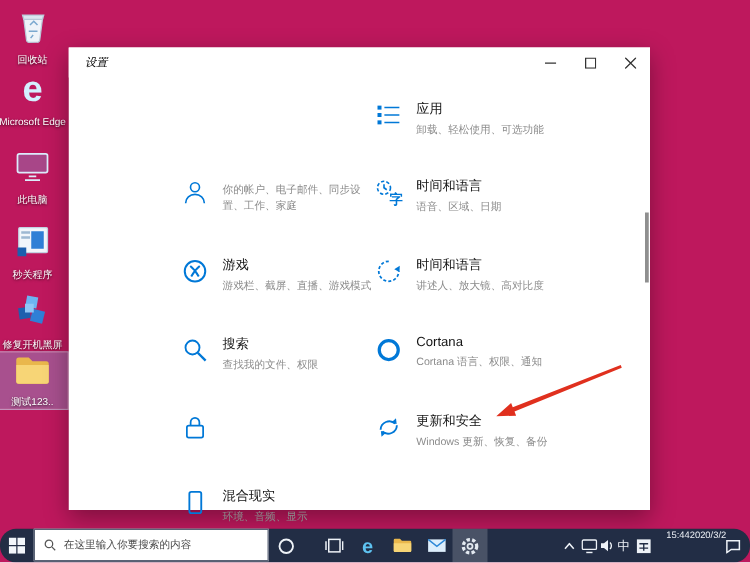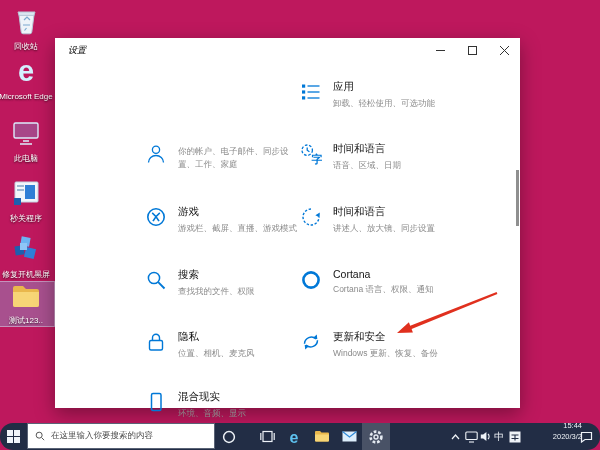--- a/index.html
+++ b/index.html
@@ -33,22 +33,22 @@
   
   .taskbar{position:absolute;left:0;bottom:0;width:600px;height:27px;background:#222d45;border-radius:13px;}
   .tb{position:absolute;top:0;height:27px;display:flex;align-items:center;justify-content:center;}
   .searchbox{position:absolute;left:27px;top:0;width:188px;height:26px;background:#fff;
     border:1px solid #5a6376;box-sizing:border-box;display:flex;align-items:center;gap:6px;
     padding-left:7px;}
   .searchbox span{font-size:8.5px;color:#4a4a4a;white-space:nowrap;overflow:hidden;}
   .tbbtn{width:26px;}
   .tbbtn.active{background:rgba(255,255,255,.18);}
   .ime{color:#eef2f7;font-size:10px;}
-  .clock{position:absolute;left:532px;top:0;width:50px;height:17px;display:flex;flex-direction:column;
-    align-items:flex-end;justify-content:center;color:#eef2f7;font-size:7.5px;line-height:1.35;}
+  .clock{position:absolute;left:532px;top:0;width:50px;height:17px;display:flex;
+    align-items:flex-start;justify-content:center;color:#eef2f7;font-size:7.5px;line-height:1.35;}
 
   
   .overlay{position:absolute;left:0;top:0;width:600px;height:450px;pointer-events:none;z-index:50;}
 </style>
 </head>
 <body>
 
 <div class="screen">
 
   <div class="dicon" style="top:6px">
@@ -173,21 +173,21 @@
         <div class="t-sub">游戏栏、截屏、直播、游戏模式</div>
       </div>
     </div>
     <div class="tile c2" style="left:245px;top:167px">
       <svg class="cicon" viewBox="0 0 22 22" fill="none" stroke="#0078d7" stroke-width="1.4">
         <path d="M11 3 a8 8 0 1 0 8 8" stroke-dasharray="2.4 1.7"></path>
         <path d="M19.8 6.5 l-0.2 5 -4.2-2.2z" fill="#0078d7" stroke="none"></path>
       </svg>
       <div class="ttext">
         <div class="t-title">时间和语言</div>
-        <div class="t-sub">讲述人、放大镜、同步设置</div>
+        <div class="t-sub">讲述人、放大镜、高对比度</div>
       </div>
     </div>
 
     <div class="tile" style="left:90px;top:230px">
       <svg class="cicon" viewBox="0 0 22 22" fill="none" stroke="#0078d7" stroke-width="1.5">
         <circle cx="9" cy="9" r="5.6"></circle>
           <path d="M13.2 13.2 L19.5 19.5" stroke-width="1.9"></path>
       </svg>
       <div class="ttext">
         <div class="t-title">搜索</div>
@@ -202,24 +202,20 @@
         <div class="t-title">Cortana</div>
         <div class="t-sub">Cortana 语言、权限、通知</div>
       </div>
     </div>
 
     <div class="tile" style="left:90px;top:292px">
       <svg class="cicon" viewBox="0 0 22 22" fill="none" stroke="#0078d7" stroke-width="1.4">
         <rect x="4.5" y="9.5" width="13" height="9.5" rx="1.5"></rect>
           <path d="M7.5 9.5 V6.8 a3.5 3.5 0 0 1 7 0 V9.5"></path>
       </svg>
-      <div class="ttext">
-        <div class="t-title">隐私</div>
-        <div class="t-sub">位置、相机、麦克风</div>
-      </div>
     </div>
     <div class="tile c2" style="left:245px;top:292px">
       <svg class="cicon" viewBox="0 0 22 22" fill="none" stroke="#0078d7" stroke-width="1.5">
         <path d="M4.5 12.8 a6.9 6.9 0 0 1 11.6-4.9"></path>
           <path d="M16.8 3.6 l0.5 4.6 -4.4-1.1z" fill="#0078d7" stroke="none"></path>
         <path d="M17.5 9.2 a6.9 6.9 0 0 1 -11.6 4.9"></path>
           <path d="M5.2 18.4 l-0.5-4.6 4.4 1.1z" fill="#0078d7" stroke="none"></path>
       </svg>
       <div class="ttext">
         <div class="t-title">更新和安全</div>

